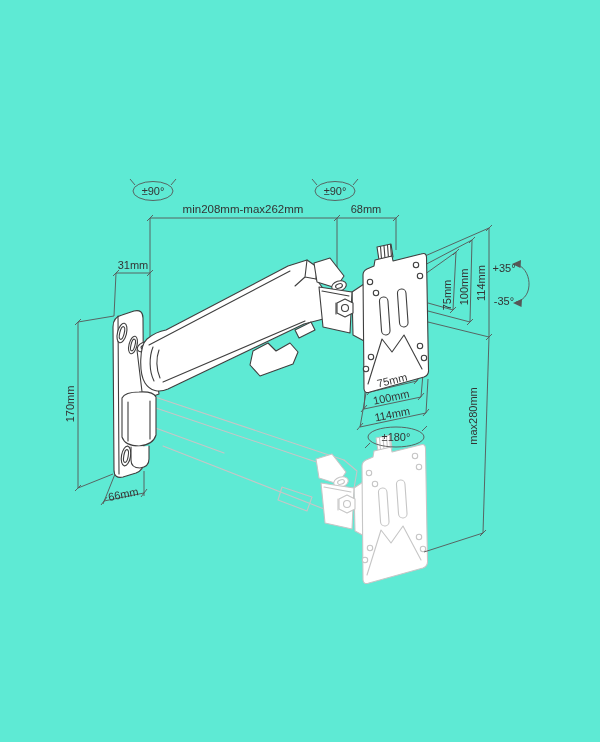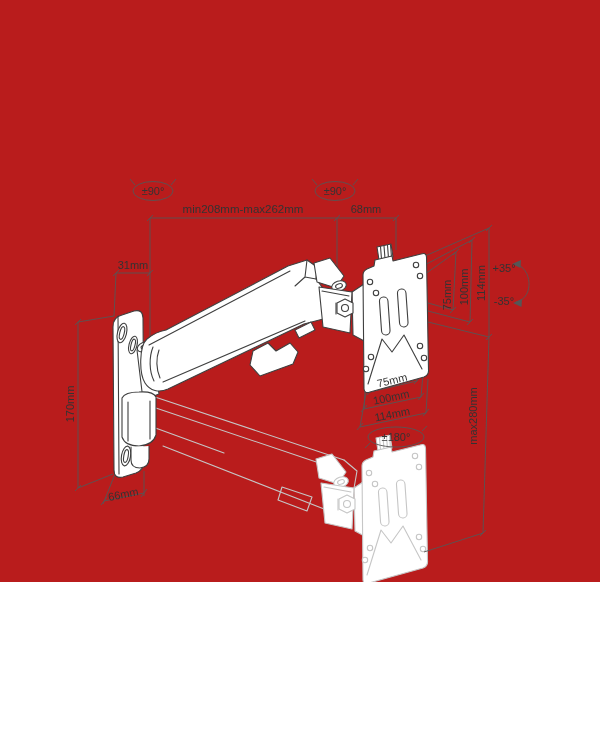--- a/index.html
+++ b/index.html
@@ -1,16 +1,16 @@
 <!DOCTYPE html>
 <html><head>
 <meta charset="utf-8">
 <style>
   html,body{margin:0;padding:0;background:#ffffff;}
-  .stage{width:600px;height:582px;position:relative;background:#b91c1c;overflow:hidden;}
+  .stage{width:600px;height:742px;position:relative;background:#5eead4;overflow:hidden;}
   svg{display:block;}
   text{font-family:"Liberation Sans","DejaVu Sans",sans-serif;fill:#333333;}
   .dim-label{font-size:11px;}
   .dim-label-wide{font-size:11.5px;}
   .g-dim{stroke:#565656;stroke-width:0.9;fill:none;}
   .g-dark{color:#3f3f3f;stroke:#3f3f3f;stroke-width:1.1;fill:none;stroke-linejoin:round;stroke-linecap:round;}
   .g-ghost{color:#c6c6c6;stroke:#c6c6c6;stroke-width:1.1;fill:none;stroke-linejoin:round;stroke-linecap:round;}
   .fillw{fill:#ffffff;}
   .arrowfill{fill:#565656;stroke:none;}
 </style>

